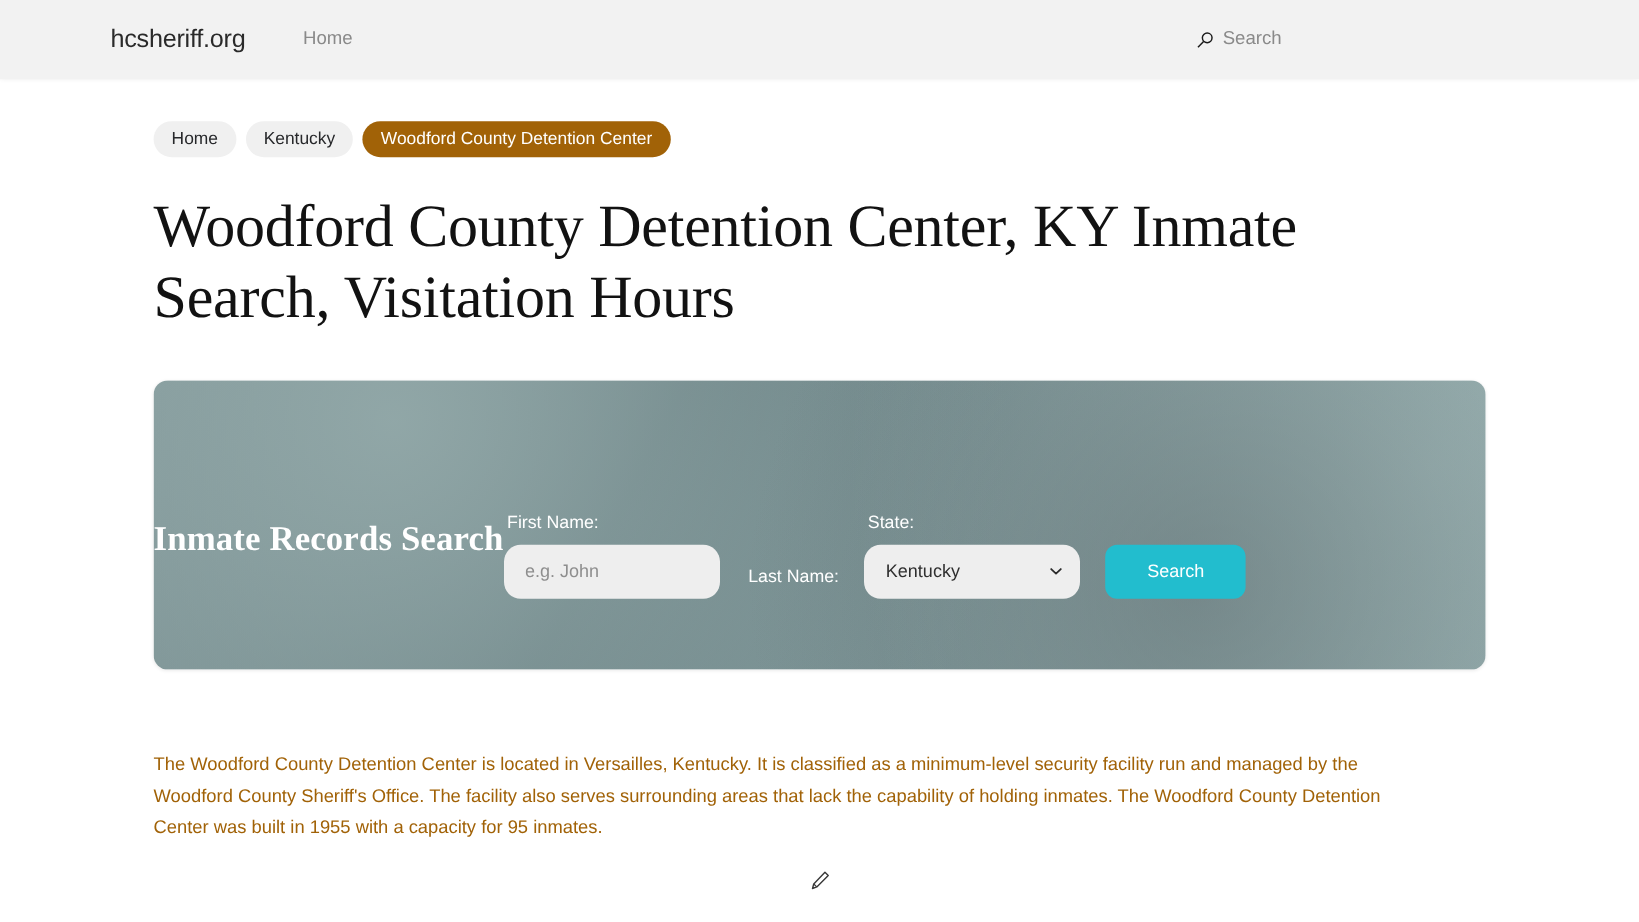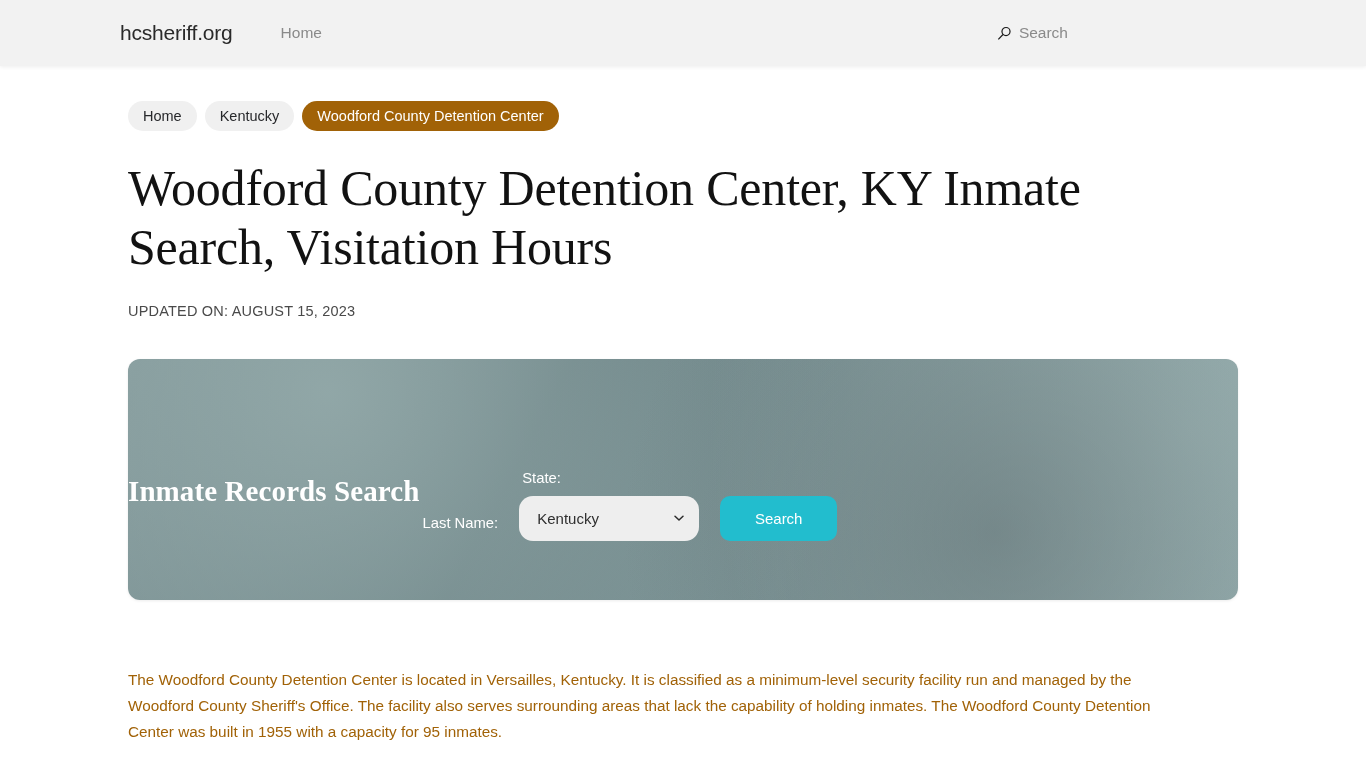--- a/index.html
+++ b/index.html
@@ -11,21 +11,21 @@
     background: #ffffff;
     font-family: "Liberation Sans", sans-serif;
   }
 
   
   .site-header {
     height: 66px;
     background: #f2f2f2;
     display: flex;
     align-items: center;
-    padding: 0 128px 0 120px;
+    padding: 0 128px 0 92px;
     box-shadow: 0 1px 4px rgba(0,0,0,0.07);
     position: relative;
     z-index: 5;
   }
   .brand {
     font-size: 21px;
     color: #2a2a2a;
     letter-spacing: -0.2px;
     text-decoration: none;
     font-weight: 400;
@@ -246,27 +246,30 @@
 
 <main class="page">
 
   <nav class="breadcrumbs">
     <a class="crumb" href="#">Home</a>
     <a class="crumb" href="#">Kentucky</a>
     <a class="crumb active" href="#">Woodford County Detention Center</a>
   </nav>
 
   <h1 class="page-title">Woodford County Detention Center, KY Inmate Search, Visitation Hours</h1>
-  <div class="updated-on">UPDATED ON: AUGUST 15, 2023</div>
 
   <section class="search-card">
     <div class="card-inner">
       <h2 class="card-title">Inmate Records Search</h2>
 
       <form class="form-row">
+        <div class="field">
+          <label class="field-label">First Name:</label>
+          <input class="text-input" type="text" placeholder="e.g. John" style="">
+        </div>
 
         <div class="field">
           <label class="field-label">Last Name:</label>
         </div>
 
         <div class="field select-wrap">
           <label class="field-label">State:</label>
           <select class="state-select">
             <option>Kentucky</option>
           </select>

